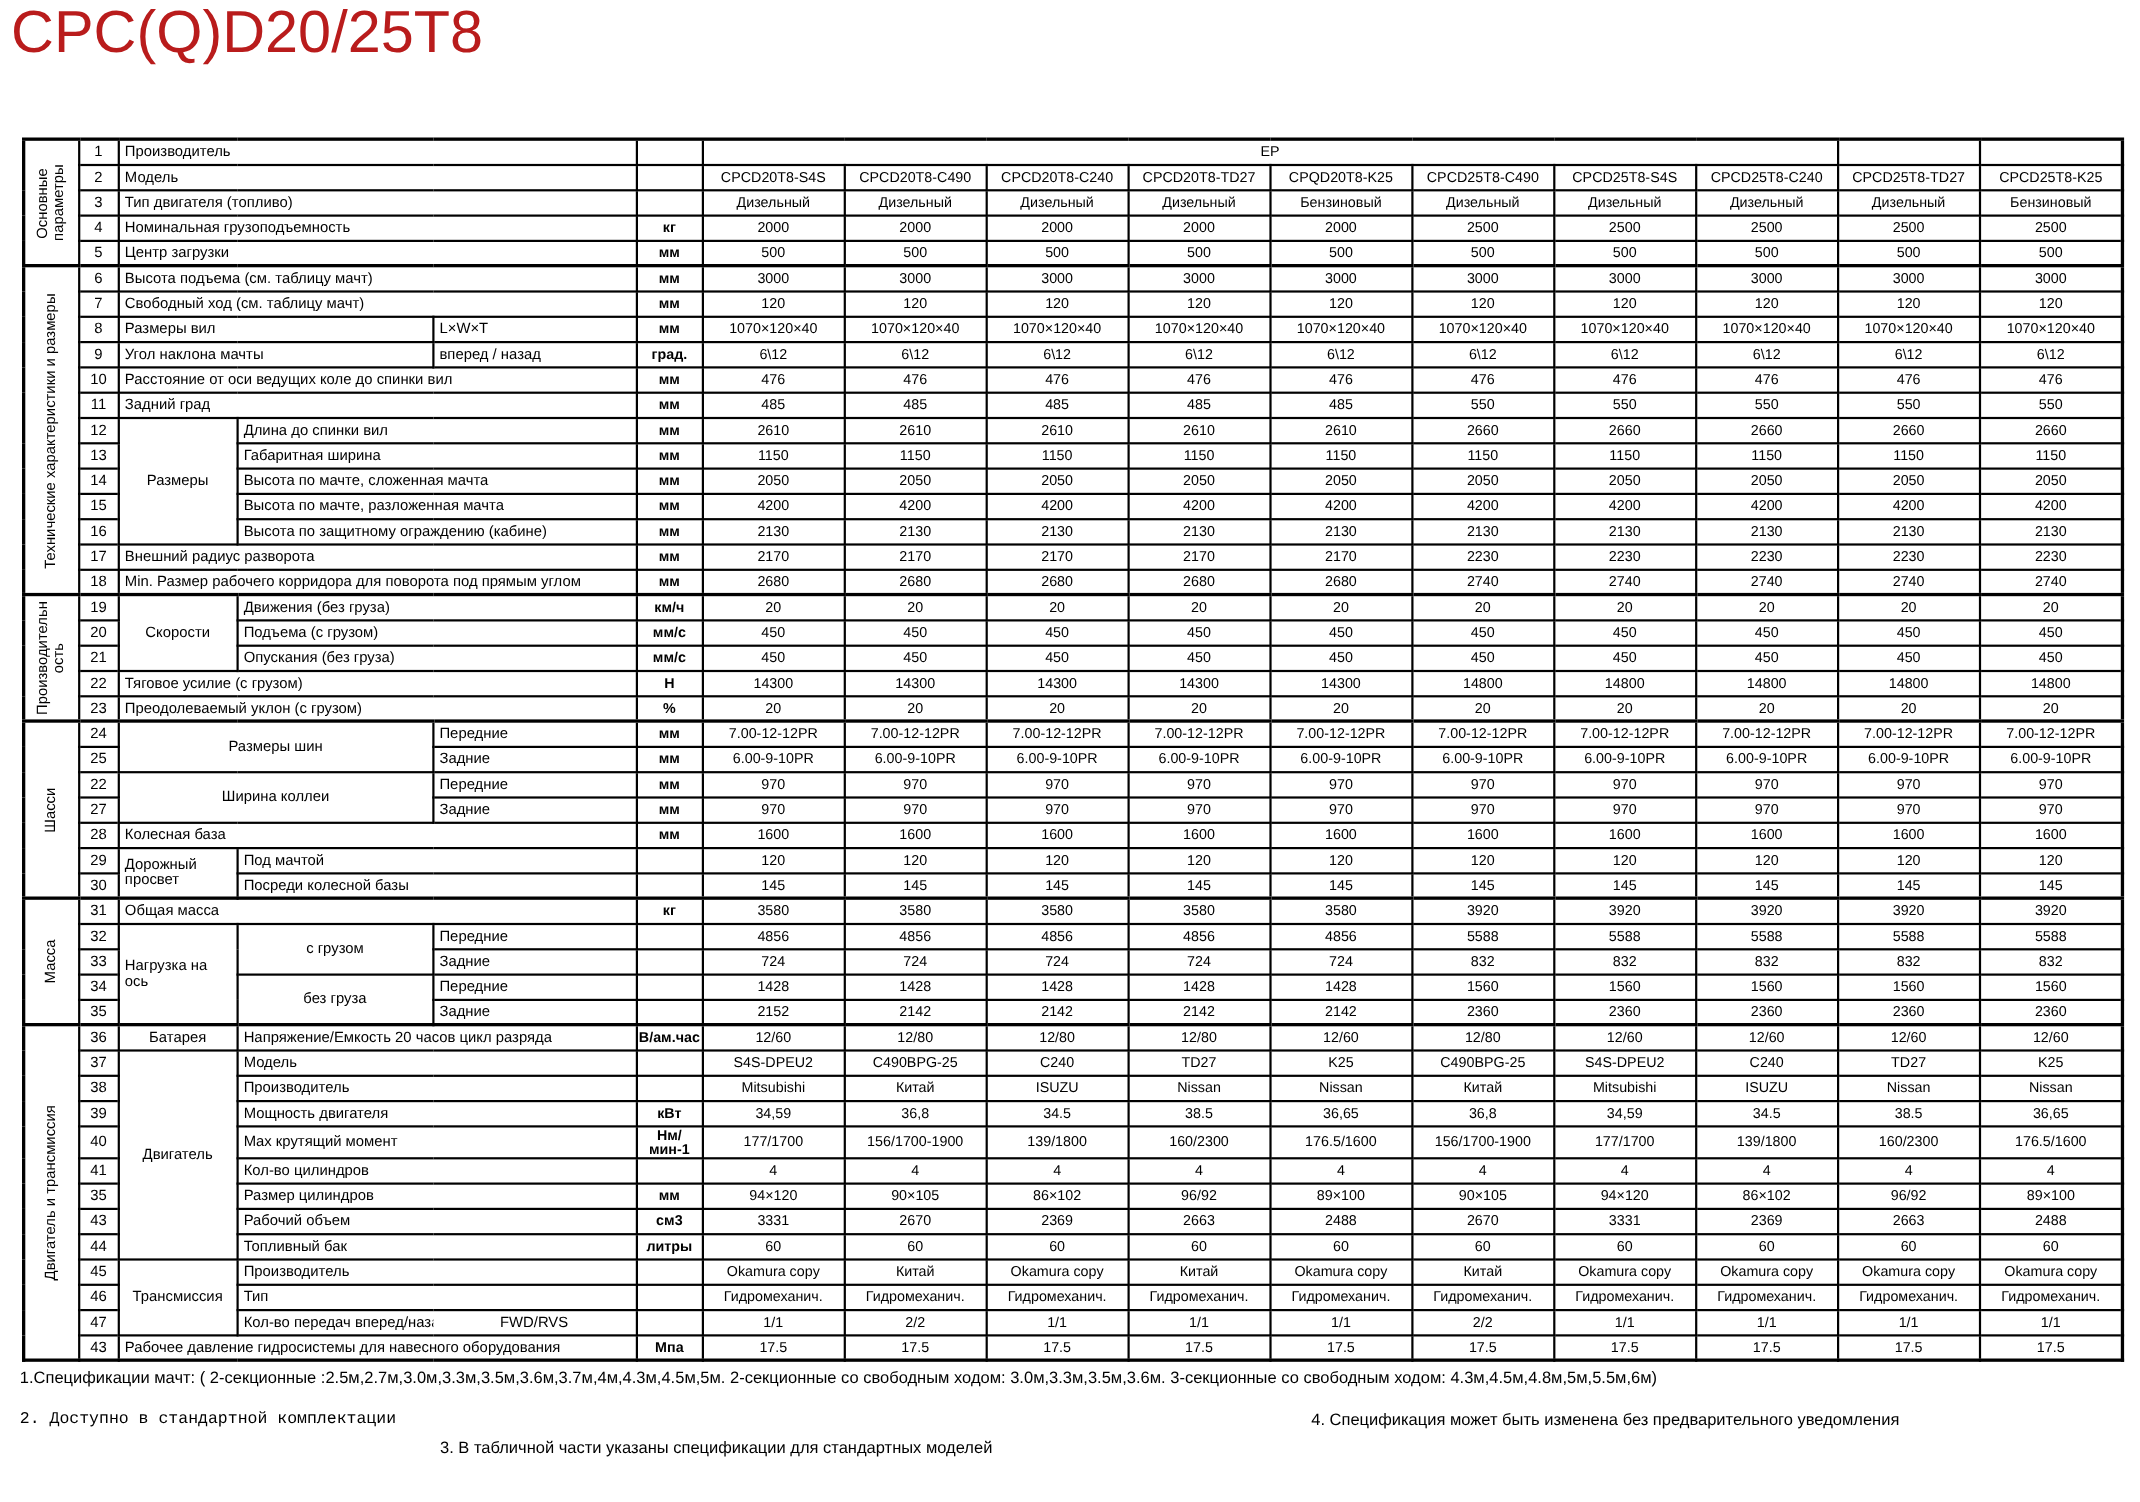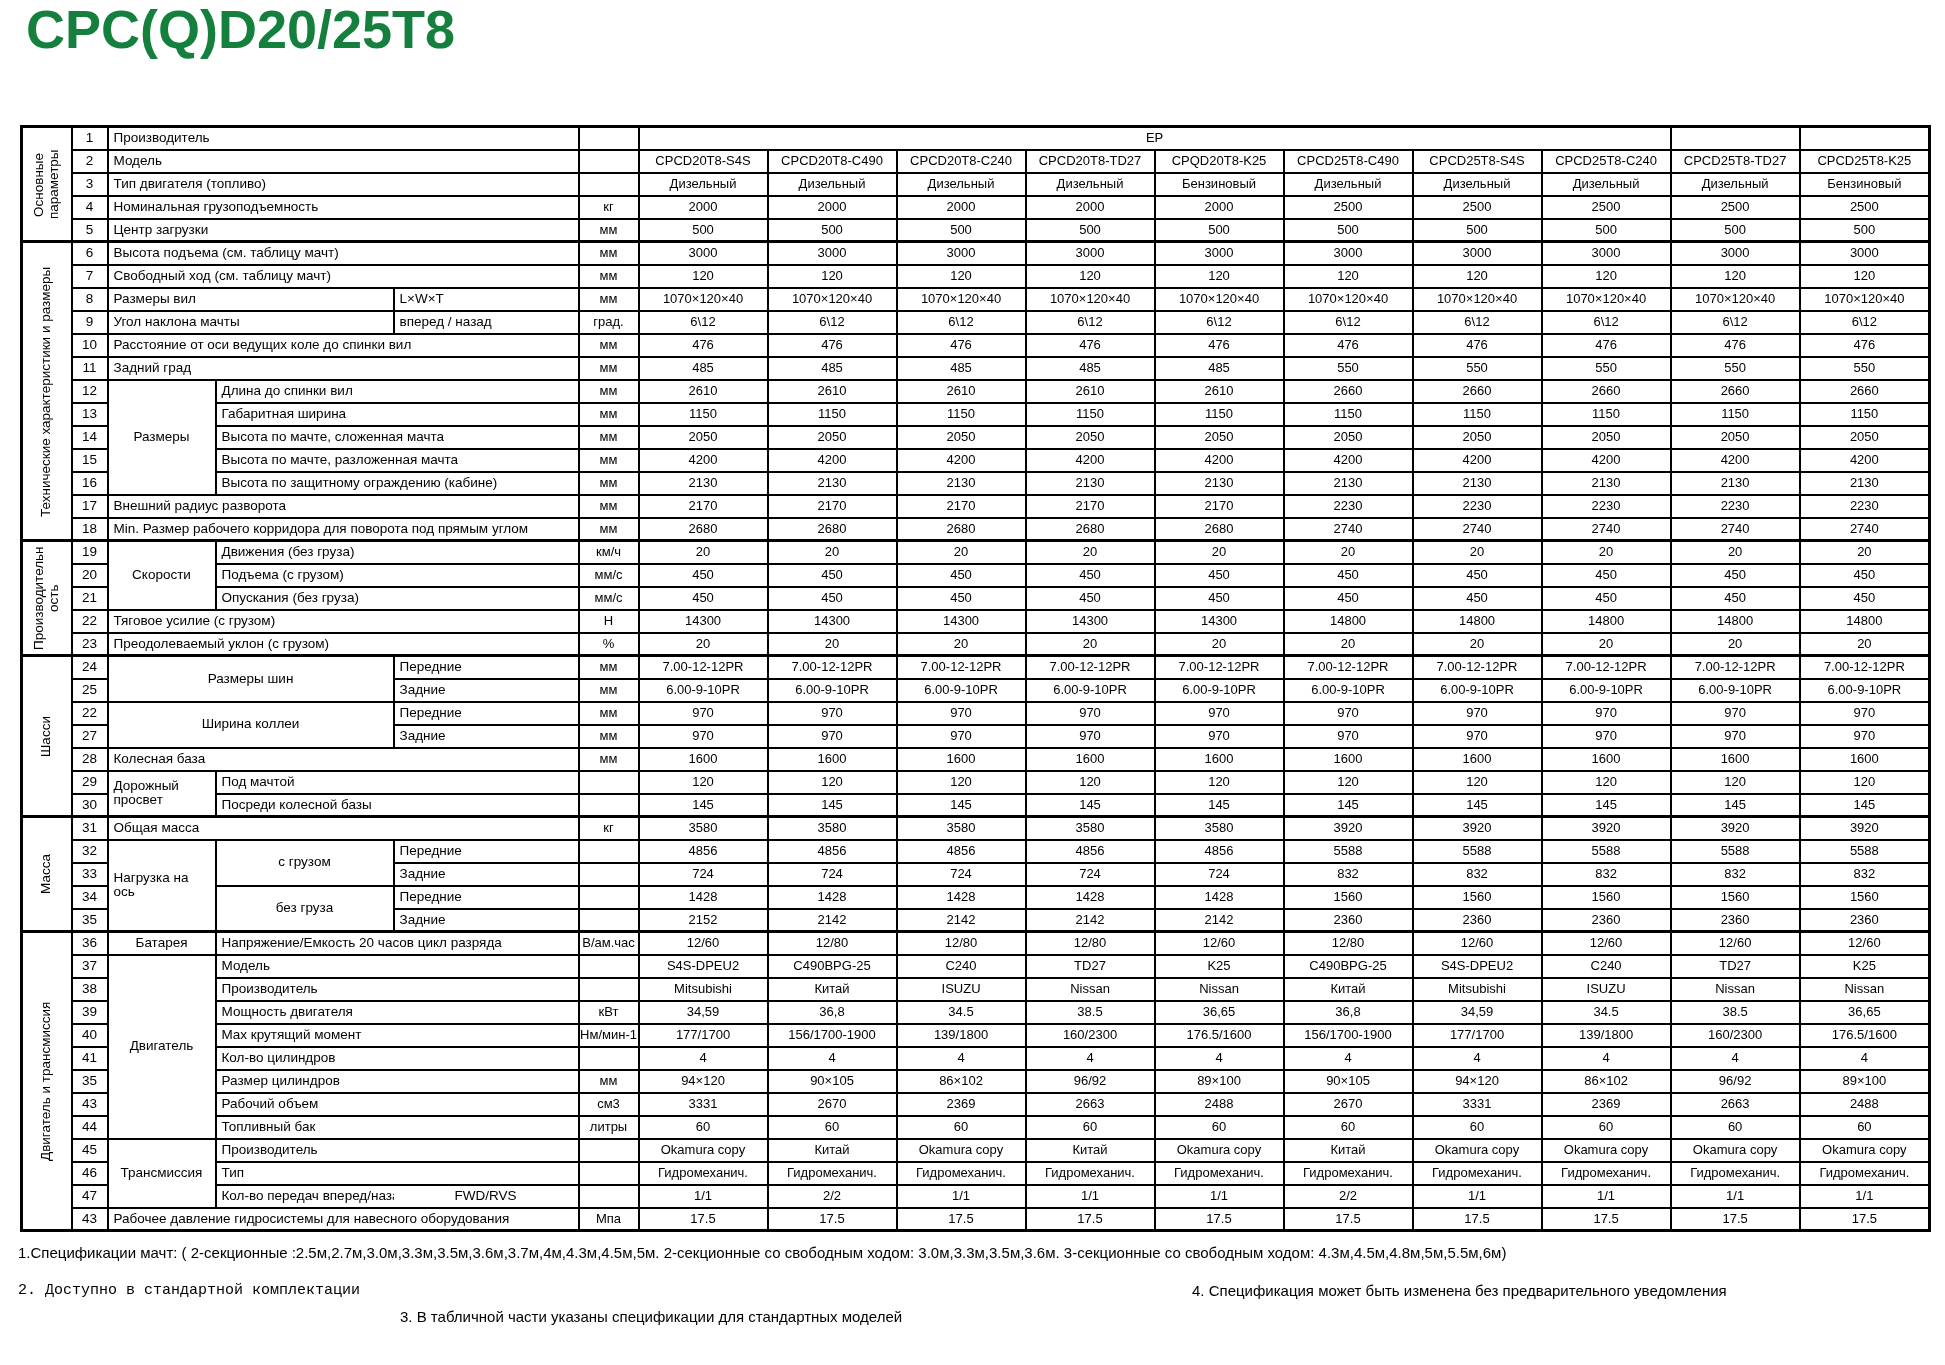--- a/index.html
+++ b/index.html
@@ -1,31 +1,31 @@
 <!DOCTYPE html>
 <html><head>
 <meta charset="utf-8">
 <style>
   html,body{margin:0;padding:0;background:#fff;}
   body{width:1945px;height:1365px;position:relative;overflow:hidden;
        font-family:"Liberation Sans","DejaVu Sans",sans-serif;color:#000;}
-  .title{position:absolute;left:26px;top:0px;font-size:54px;font-weight:700;
-         color:#15803d;letter-spacing:0px;line-height:1.1;}
+  .title{position:absolute;left:10px;top:0px;font-size:54px;font-weight:400;
+         color:#b91c1c;letter-spacing:0px;line-height:1.1;}
   .tablewrap{position:absolute;left:20px;top:125px;}
   table{border-collapse:collapse;table-layout:fixed;width:1908px;border:3px solid #000;}
   tr{height:23px;}
   td{border:2px solid #000;padding:0;vertical-align:middle;line-height:1.05;
      overflow:hidden;font-size:13px;text-align:center;}
   tr.sec > td{border-top-width:3px;}
   td.num{font-size:13.5px;text-align:center;}
   td.lbl{font-size:13.5px;text-align:left;padding:0 5px;white-space:nowrap;}
   td.lbl.c{text-align:center;padding:0 2px;}
   td.lbl.wrap{white-space:normal;}
   td.lbl.nbl{border-left-style:hidden;}
-  td.unit{font-size:13px;}
+  td.unit{font-size:13px;font-weight:bold;}
   td.val{font-size:13px;}
   td.cat{text-align:center;vertical-align:middle;}
   td.cat div{writing-mode:vertical-rl;transform:rotate(180deg);display:inline-block;
              vertical-align:middle;font-size:13.5px;line-height:1.08;
              overflow-wrap:break-word;text-align:center;max-width:46px;}
   .note{position:absolute;font-size:15px;white-space:nowrap;text-align:right;}
   .n1{left:18px;top:1244px;}
   .n2{left:18px;top:1282px;font-family:Liberation Mono, monospace;}
   .n3{left:400px;top:1280px;margin-top:28px;}
   .n4{left:1192px;top:1282px;}

